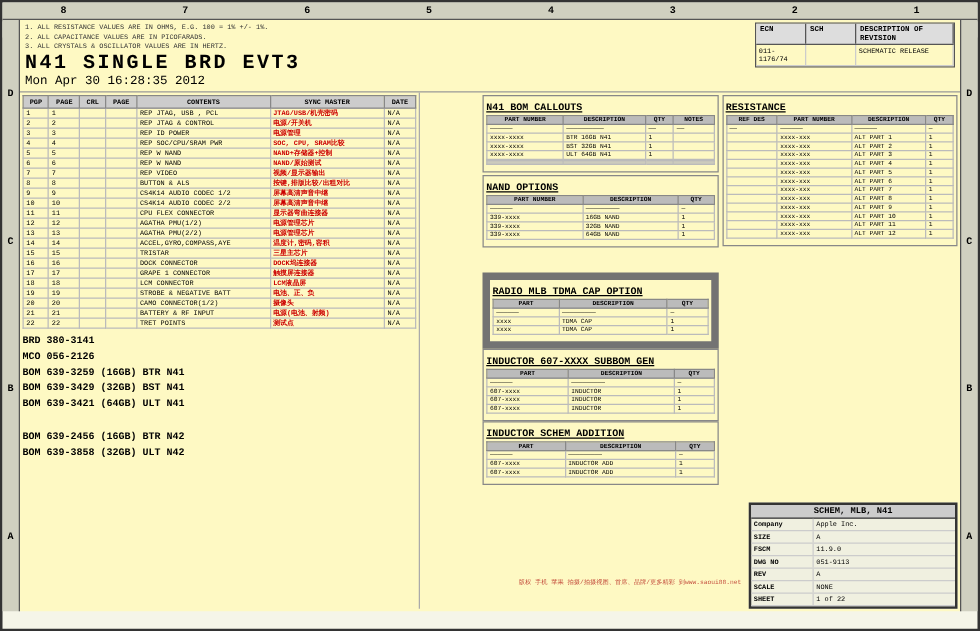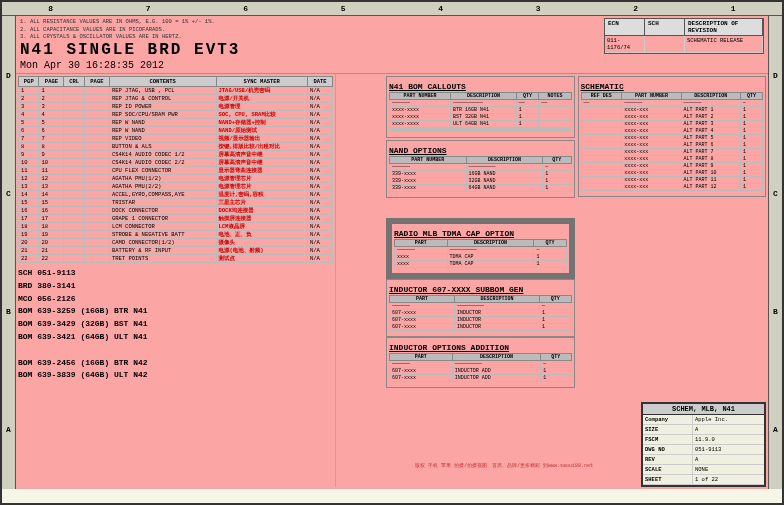--- a/index.html
+++ b/index.html
@@ -46,21 +46,21 @@
       font-weight: bold;
     }
     .border-left { left: 0; border-right: 1px solid #555; }
     .border-right { right: 0; border-left: 1px solid #555; }
     .content-area {
       position: absolute;
       top: 14px;
       left: 14px;
       right: 14px;
       bottom: 14px;
-      background: #fca5a5;
+      background: #fef9c3;
       overflow: hidden;
     }
     
     .title-area {
       padding: 2px 4px;
       border-bottom: 1px solid #999;
       display: flex;
       align-items: flex-start;
       justify-content: space-between;
     }
@@ -172,21 +172,21 @@
       margin-top: 4px;
       font-size: 9px;
       font-weight: bold;
       line-height: 1.6;
     }
     .bom-line { font-family: 'Courier New', monospace; font-size: 8px; }
     .info-box {
       position: absolute;
       bottom: 2px;
       right: 2px;
-      width: 125px;
+      width: 167px;
       border: 2px solid #333;
       font-size: 5.5px;
       background: #f0f0e0;
     }
     .info-box-title {
       background: #ccc;
       text-align: center;
       font-weight: bold;
       font-size: 7px;
       border-bottom: 1px solid #333;
@@ -511,29 +511,28 @@
                 <td></td>
                 <td></td>
                 <td>TRET POINTS</td>
                 <td class="red-text">测试点</td>
                 <td>N/A</td>
               </tr>
           </tbody>
         </table>
 
         <div class="bom-section">
-          <div class="bom-line">SCH 051-9113</div>
           <div class="bom-line">BRD 380-3141</div>
           <div class="bom-line">MCO 056-2126</div>
           <div class="bom-line">BOM 639-3259  (16GB)  BTR  N41</div>
           <div class="bom-line">BOM 639-3429  (32GB)  BST  N41</div>
           <div class="bom-line">BOM 639-3421  (64GB)  ULT  N41</div>
           <div class="bom-line">&nbsp;</div>
           <div class="bom-line">BOM 639-2456  (16GB)  BTR  N42</div>
-          <div class="bom-line">BOM 639-3839  (64GB)  ULT  N42</div>
+          <div class="bom-line">BOM 639-3858  (32GB)  ULT  N42</div>
         </div>
       </div>
 
       <div class="right-panel">
         <div class="two-col">
 
           <div class="col-half">
 
             <div class="callouts-section">
               <div class="section-title">N41 BOM CALLOUTS</div>
@@ -693,21 +692,21 @@
                   <tr>
                       <td>607-xxxx</td>
                       <td>INDUCTOR</td>
                       <td>1</td>
                     </tr>
                 </tbody>
               </table>
             </div>
 
             <div class="inductor-section">
-              <div class="section-title">INDUCTOR OPTIONS ADDITION</div>
+              <div class="section-title">INDUCTOR SCHEM ADDITION</div>
               <table class="small-table">
                 <thead>
                   <tr>
                     <th>PART</th>
                     <th>DESCRIPTION</th>
                     <th>QTY</th>
                   </tr>
                 </thead>
                 <tbody>
                   <tr>
@@ -725,21 +724,21 @@
                       <td>INDUCTOR ADD</td>
                       <td>1</td>
                     </tr>
                 </tbody>
               </table>
             </div>
           </div>
 
           <div class="col-half">
             <div class="callouts-section">
-              <div class="section-title">SCHEMATIC</div>
+              <div class="section-title">RESISTANCE</div>
               <table class="small-table">
                 <thead>
                   <tr>
                     <th>REF DES</th>
                     <th>PART NUMBER</th>
                     <th>DESCRIPTION</th>
                     <th>QTY</th>
                   </tr>
                 </thead>
                 <tbody>

